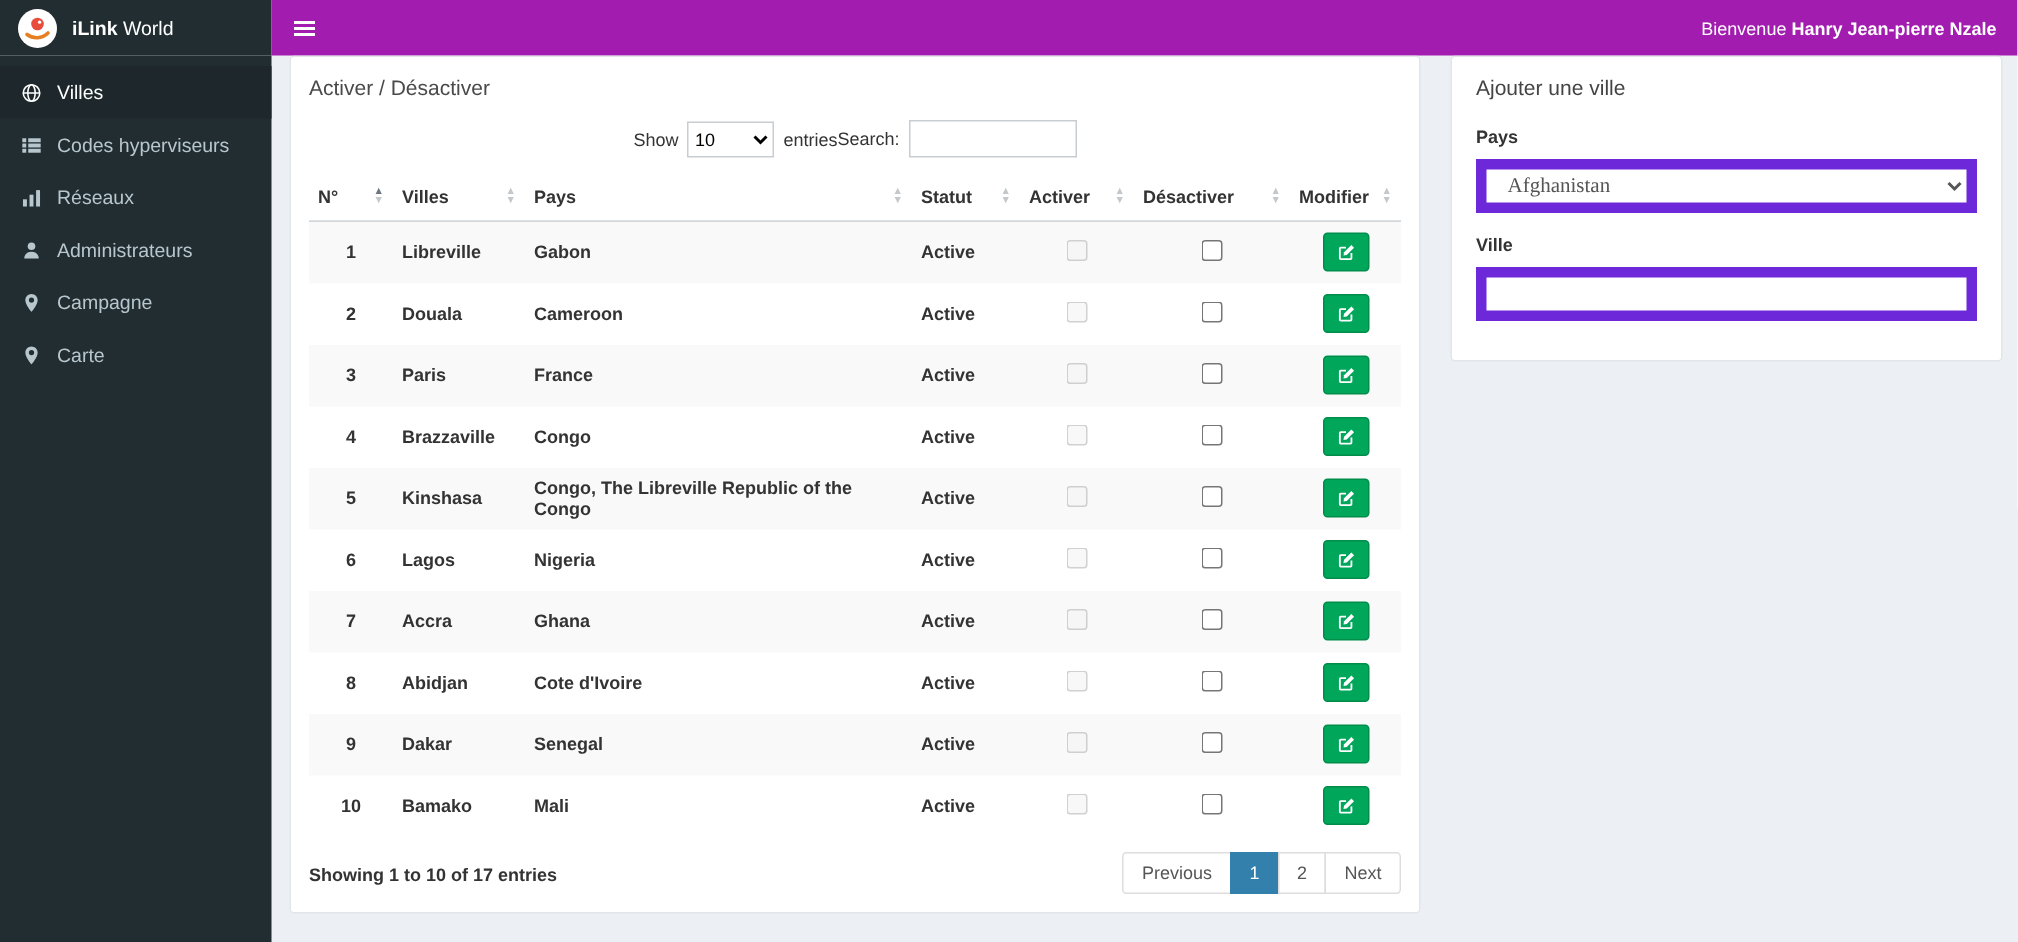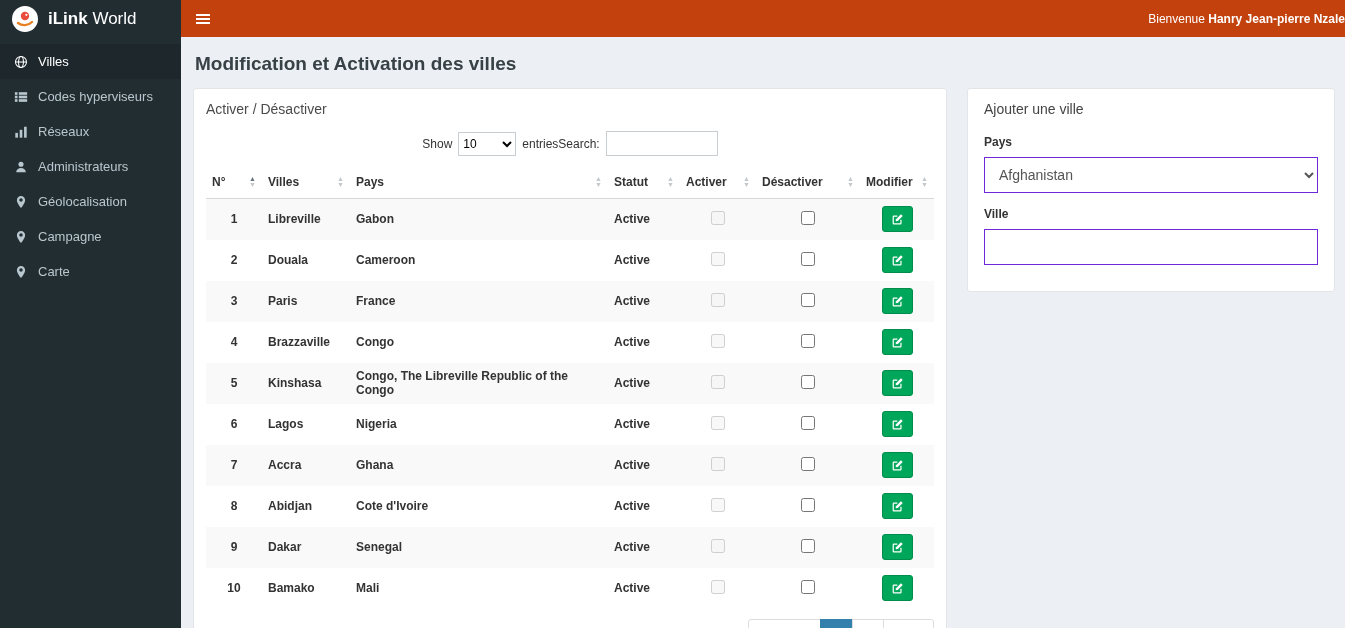--- a/index.html
+++ b/index.html
@@ -10,25 +10,25 @@
     background: #ecf0f5; color: #333;
   }
 
   
   .topbar { display: flex; height: 37px; }
   .brand {
     width: 181px; flex: 0 0 181px; background: #222d32;
     display: flex; align-items: center; gap: 10px; padding-left: 12px;
     color: #fff;
   }
-  .brand-text { font-size: 17px; white-space: nowrap; }
+  .brand-text { font-size: 13px; white-space: nowrap; }
   .brand-text b { font-weight: 700; }
   .topbar-main {
-    flex: 1; background: #c2410c; display: flex; align-items: center;
-    justify-content: space-between; padding-right: 0;
+    flex: 1; background: #a21caf; display: flex; align-items: center;
+    justify-content: space-between; padding-right: 14px;
   }
   .hamburger {
     width: 44px; height: 37px; display: flex; align-items: center;
     justify-content: center; cursor: pointer;
   }
   .welcome { color: #fff; font-size: 12px; }
   .welcome b { font-weight: 700; }
 
   
   .layout { display: flex; height: 591px; }
@@ -86,22 +86,22 @@
     font-size: 12px; color: #555; margin-left: -1px; cursor: pointer; font-family: inherit;
   }
   .page-btn:first-child { border-radius: 3px 0 0 3px; margin-left: 0; }
   .page-btn:last-child { border-radius: 0 3px 3px 0; }
   .page-btn.active { background: #3380ac; border-color: #3380ac; color: #fff; }
 
   
   .add-title { font-size: 14px; color: #444; font-weight: 400; margin: 0 0 18px; }
   .field-label { font-size: 12px; font-weight: 700; color: #333; margin: 14px 0 8px; }
   .full-select, .full-input {
-    width: 100%; height: 36px; border: 1px solid #6d28d9; background: #fff;
-    font-size: 14px; font-family: Liberation Sans, sans-serif; color: #555; padding: 0 10px; border-radius: 0;
+    width: 100%; height: 36px; border: 7px solid #6d28d9; background: #fff;
+    font-size: 14px; font-family: Liberation Serif, serif; color: #555; padding: 0 10px; border-radius: 0;
   }
   .submit-btn {
     margin-top: 20px; background: #3380ac; border: 1px solid #2b6f9c; color: #fff;
     font-size: 12px; font-family: inherit; padding: 7px 13px; border-radius: 3px; cursor: pointer;
   }
 </style>
 </head>
 <body>
 
 <header class="topbar">
@@ -172,42 +172,33 @@
         </svg>
       </span>
       <span>Administrateurs</span>
     </div>
     <div class="side-item">
       <span class="sicon">
         <svg viewBox="0 0 16 16" fill="currentColor">
           <path d="M8 1.2C5.4 1.2 3.3 3.3 3.3 5.9 3.3 9.5 8 14.8 8 14.8s4.7-5.3 4.7-8.9C12.7 3.3 10.6 1.2 8 1.2zm0 6.6a2 2 0 1 1 0-4 2 2 0 0 1 0 4z"></path>
         </svg>
       </span>
-      <span>Géolocalisation</span>
+      <span>Campagne</span>
     </div>
     <div class="side-item">
       <span class="sicon">
         <svg viewBox="0 0 16 16" fill="currentColor">
           <path d="M8 1.2C5.4 1.2 3.3 3.3 3.3 5.9 3.3 9.5 8 14.8 8 14.8s4.7-5.3 4.7-8.9C12.7 3.3 10.6 1.2 8 1.2zm0 6.6a2 2 0 1 1 0-4 2 2 0 0 1 0 4z"></path>
         </svg>
       </span>
-      <span>Campagne</span>
-    </div>
-    <div class="side-item">
-      <span class="sicon">
-        <svg viewBox="0 0 16 16" fill="currentColor">
-          <path d="M8 1.2C5.4 1.2 3.3 3.3 3.3 5.9 3.3 9.5 8 14.8 8 14.8s4.7-5.3 4.7-8.9C12.7 3.3 10.6 1.2 8 1.2zm0 6.6a2 2 0 1 1 0-4 2 2 0 0 1 0 4z"></path>
-        </svg>
-      </span>
       <span>Carte</span>
     </div>
   </aside>
 
   <main>
-    <h1 class="page-title">Modification et Activation des villes</h1>
 
     <div class="content-row">
 
       <section class="panel table-panel">
         <div class="panel-title">Activer / Désactiver</div>
 
         <div class="controls">
           <div class="length-ctl">
             <span>Show</span><select><option>10</option></select><span>entries</span>
           </div>

